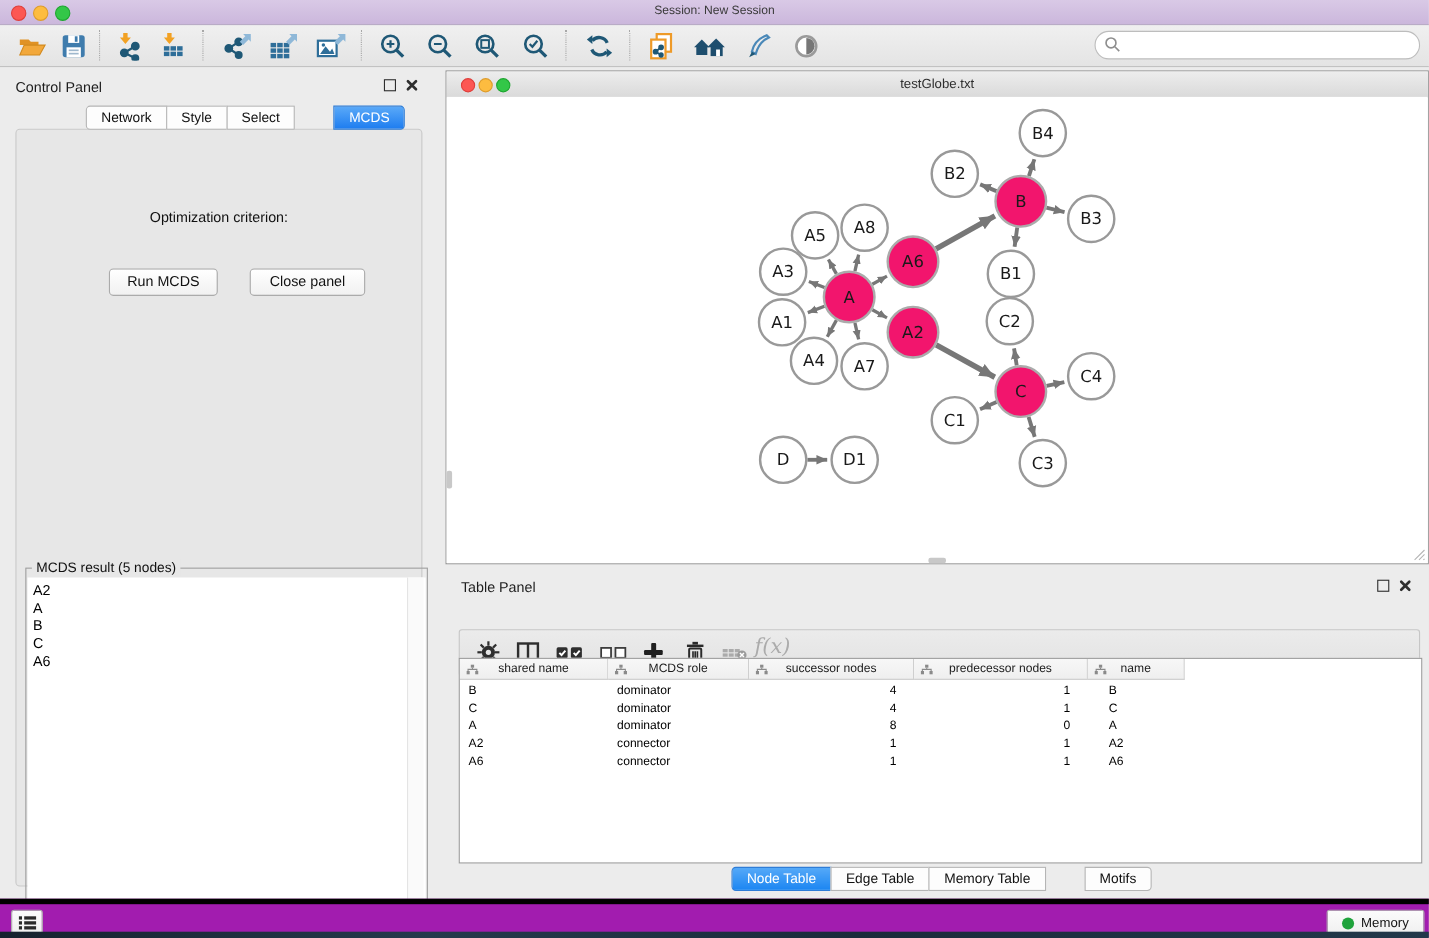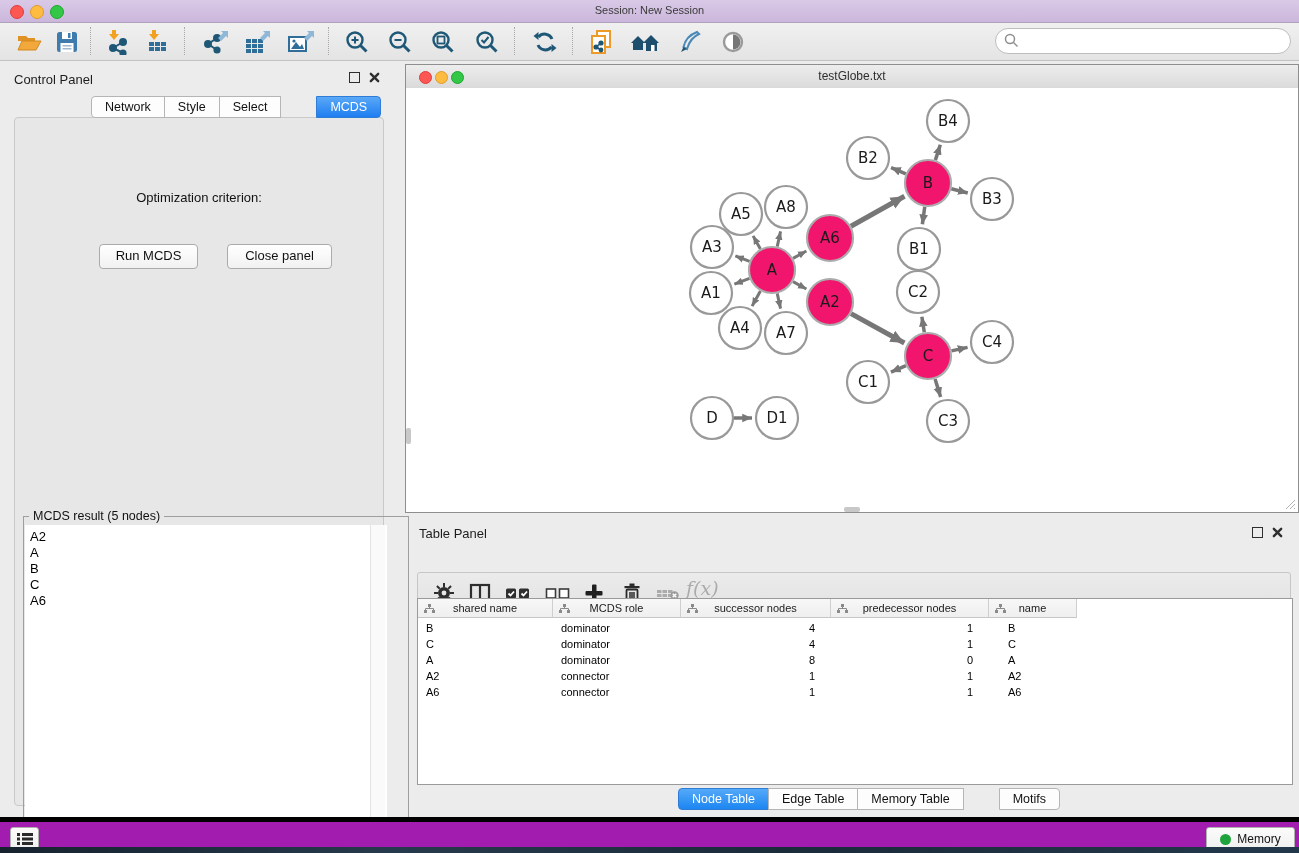--- a/index.html
+++ b/index.html
@@ -22,35 +22,35 @@
   #search-box{left:995px;top:5px;width:294px;height:24px;background:#fff;border:1px solid #BDBDBD;border-radius:13px;}
   #search-box input{position:absolute;left:28px;top:2px;width:255px;height:18px;border:none;outline:none;font-size:12px;background:transparent;}
   #search-box svg{position:absolute;left:8px;top:4px;}
 
   
   #control-panel{left:8px;top:64px;width:382px;height:751px;}
   #cp-title{left:6px;top:8px;font-size:13px;color:#1d1d1d;}
   .winbtns{position:absolute;top:8px;display:flex;gap:9px;align-items:center;}
   #cp-tabs{left:70px;top:32px;display:flex;z-index:2;}
   .seg-tab{height:20px;line-height:20px;padding:0 13px;font-size:12.5px;background:#FDFDFD;border:1px solid #B5B5B5;margin-left:-1px;color:#111;}
-  .seg-tab:first-child{border-radius:4px 0 0 4px;margin-left:13px;}
+  .seg-tab:first-child{border-radius:4px 0 0 4px;margin-left:0;}
   .seg-tab:last-child{border-radius:0 4px 4px 0;margin-left:35px;}
   .seg-tab.sel{background:linear-gradient(#5AA9F8,#1E7DF0);border-color:#2E7CD6;color:#fff;}
   #cp-inner{left:6px;top:53px;width:368px;height:687px;background:#E7E7E7;border:1px solid #C9C9C9;border-radius:4px;}
   #opt-label{left:0;top:72px;width:100%;text-align:center;font-size:13px;color:#111;}
   #opt-dropdown{left:34px;top:92px;width:313px;height:23px;background:#fff;border:1px solid #A9A9A9;border-radius:3px;}
   #opt-dropdown .ddtext{position:absolute;left:8px;top:4px;font-size:13px;color:#111;white-space:nowrap;}
   #dd-stepper{position:absolute;right:0px;top:0px;width:19px;height:23px;background:linear-gradient(#6FB3F9,#2A7DF0);border-radius:0 3px 3px 0;}
   .chev{position:absolute;left:5.5px;width:0;height:0;border-left:4px solid transparent;border-right:4px solid transparent;}
   .chev.up{top:4px;border-bottom:5px solid #fff;}
   .chev.dn{bottom:4px;border-top:5px solid #fff;}
   .pushbtn{position:absolute;height:23px;background:linear-gradient(#FFFFFF,#F1F1F1);border:1px solid #ABABAB;border-radius:4px;font-size:13px;color:#111;text-align:center;line-height:21px;}
   #btn-run{left:84px;top:126px;width:97px;}
   #btn-close{left:212px;top:126px;width:103px;}
-  #mcds-fieldset{left:8px;top:398px;width:364px;height:336px;border:1px solid #9E9E9E;padding-left:20px;}
+  #mcds-fieldset{left:8px;top:398px;width:364px;height:336px;border:1px solid #9E9E9E;}
   #mcds-legend{position:absolute;left:5px;top:-8px;background:#E7E7E7;padding:0 4px;font-size:12.5px;color:#111;}
   #mcds-list{position:absolute;left:1px;top:8px;width:362px;height:327px;background:#fff;}
   #mcds-scroll{position:absolute;right:2px;top:0;width:14px;height:100%;background:#FAFAFA;border-left:1px solid #E4E4E4;}
   .mcds-item{padding-left:5px;font-size:13px;line-height:16px;color:#000;}
 
   
   #net-window{left:405px;top:64px;width:894px;height:449px;background:#fff;border:1px solid #8E8E8E;box-sizing:border-box;}
   #net-titlebar{left:0;top:0;width:100%;height:23px;background:linear-gradient(#EDEDED,#DADADA);border-bottom:1px solid #ACACAC;}
   #net-titlebar .tl{top:6px;width:11px;height:11px;}
   #net-titlebar .t-red{left:13px;background:#FC5753;border:1px solid #DF3E3A;}

